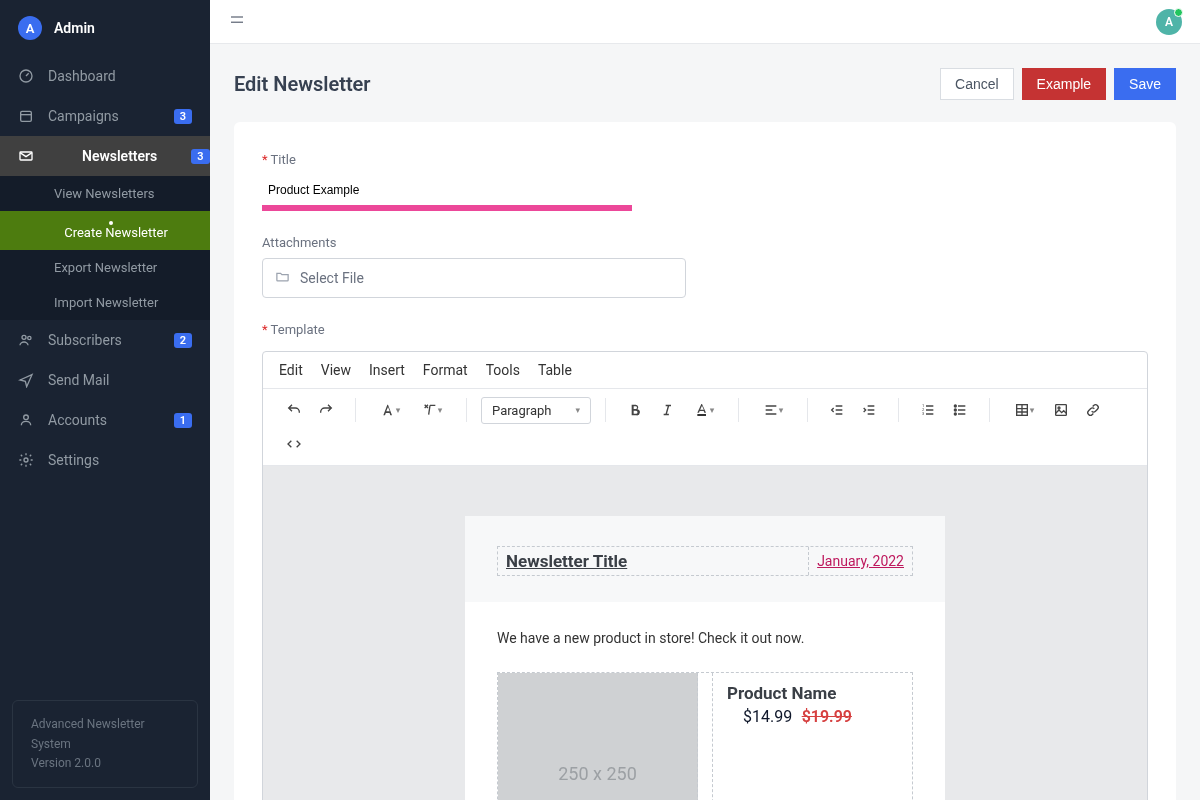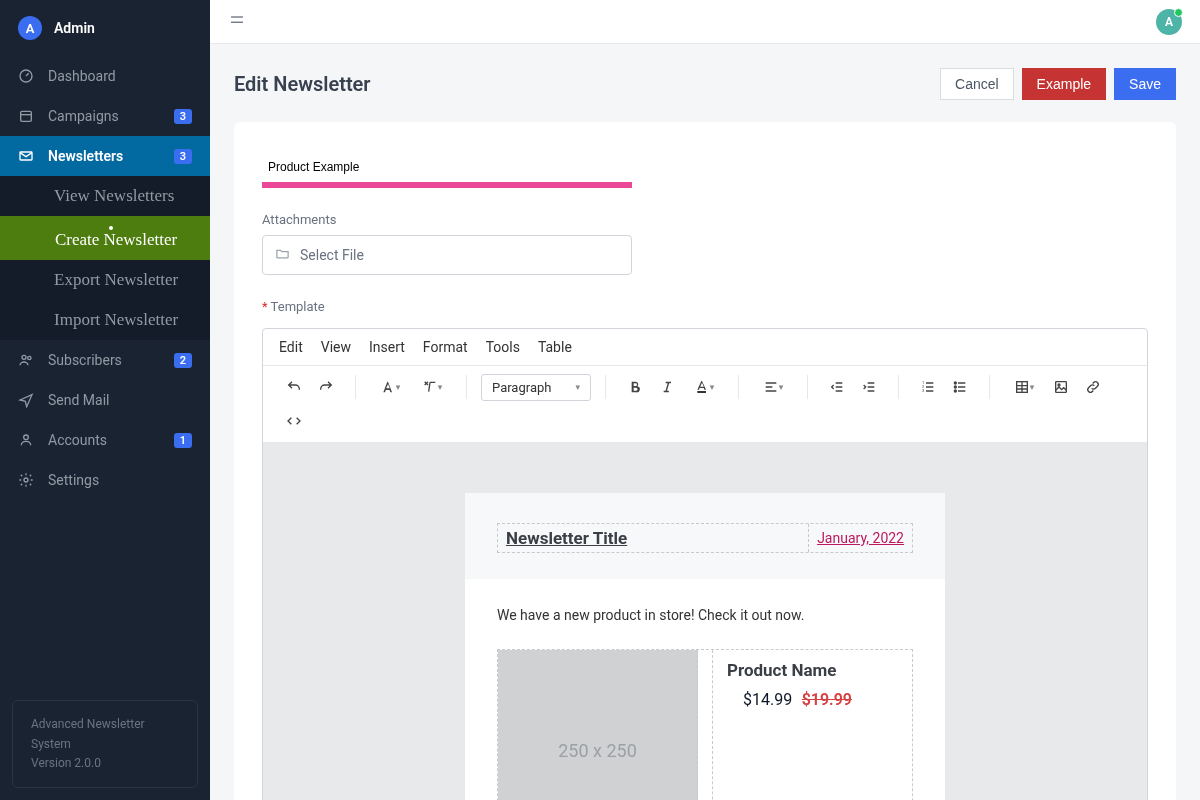--- a/index.html
+++ b/index.html
@@ -5,26 +5,26 @@
 * { box-sizing: border-box; margin: 0; padding: 0; }
 body { font-family: -apple-system, BlinkMacSystemFont, "Segoe UI", Roboto, sans-serif; font-size: 14px; color: #333; background: #fff; overflow: hidden; }
 .app { display: flex; width: 1200px; height: 800px; }
 
 
 .sidebar { width: 210px; background: #1a2332; color: #919aa3; display: flex; flex-direction: column; flex-shrink: 0; }
 .sb-header { display: flex; align-items: center; padding: 16px 18px; color: #fff; font-weight: 600; }
 .sb-logo { width: 24px; height: 24px; border-radius: 50%; background: #3a6df0; color: #fff; display: flex; align-items: center; justify-content: center; font-weight: 600; font-size: 13px; margin-right: 12px; }
 .sb-nav { flex: 1; }
 .sb-item { display: flex; align-items: center; padding: 12px 18px; cursor: pointer; font-size: 14px; position: relative; }
-.sb-item.active { background: #0369a1; color: #fff; font-weight: 600; }
+.sb-item.active { background: #404040; color: #fff; font-weight: 600; gap: 34px; }
 .sb-item .icon { width: 16px; margin-right: 14px; display: inline-flex; align-items: center; justify-content: center; }
 .sb-item .label { flex: 1; }
 .sb-badge { background: #3a6df0; color: #fff; font-size: 11px; border-radius: 3px; padding: 1px 6px; font-weight: 600; }
 .sb-sub { background: #141c29; }
-.sb-subitem { display: flex; align-items: center; padding: 10px 18px 10px 40px; font-size: 17px; cursor: pointer; color: #919aa3; font-family: Liberation Serif, serif; }
+.sb-subitem { display: flex; align-items: center; padding: 10px 18px 10px 40px; font-size: 13px; cursor: pointer; color: #919aa3; }
 .sb-subitem.active { background: #4d7c0f; color: #fff; flex-direction: column; }
 .sb-subitem .dot { width: 4px; height: 4px; border-radius: 50%; background: transparent; margin-right: 10px; }
 .sb-subitem.active .dot { background: #fff; }
 .sb-footer { padding: 14px 18px; margin: 12px; border: 1px solid #2a3442; border-radius: 6px; font-size: 12px; color: #6a7480; line-height: 1.6; }
 
 
 .main { flex: 1; display: flex; flex-direction: column; background: #f5f6f7; overflow: hidden; }
 .topbar { height: 44px; background: #fff; border-bottom: 1px solid #e7e9ec; display: flex; align-items: center; justify-content: space-between; padding: 0 18px; }
 .hamburger { cursor: pointer; color: #6b7280; }
 .avatar { width: 26px; height: 26px; border-radius: 50%; background: #4fb4a8; color: #fff; display: flex; align-items: center; justify-content: center; font-size: 12px; font-weight: 600; position: relative; }
@@ -38,21 +38,21 @@
 .btn-light { background: #fff; border-color: #d9dde2; color: #4b5563; }
 .btn-danger { background: #c53333; color: #fff; }
 .btn-primary { background: #3a6df0; color: #fff; }
 
 .card { background: #fff; border-radius: 6px; padding: 30px 28px; }
 
 .field { margin-bottom: 24px; }
 .field-label { font-size: 13px; color: #6b7280; margin-bottom: 8px; display: block; }
 .req { color: #dc2626; margin-right: 3px; }
 .text-input { width: 370px; padding: 8px 6px; border: none; border-bottom: 6px solid #ec4899; font-size: 12px; outline: none; }
-.file-picker { width: 370px; border: 1px solid #d1d5db; border-radius: 4px; padding: 10px 12px; display: flex; align-items: center; gap: 10px; color: #6b7280; cursor: pointer; font-size: 14px; }
+.file-picker { width: 424px; border: 1px solid #d1d5db; border-radius: 4px; padding: 10px 12px; display: flex; align-items: center; gap: 10px; color: #6b7280; cursor: pointer; font-size: 14px; }
 .file-picker .icon { color: #9ca3af; }
 
 
 .editor-wrap { border: 1px solid #d1d5db; border-radius: 4px; overflow: hidden; }
 .editor-menubar { display: flex; gap: 18px; padding: 10px 16px; font-size: 14px; color: #333; }
 .editor-menubar span { cursor: pointer; }
 .editor-toolbar { display: flex; align-items: center; padding: 6px 10px; border-top: 1px solid #e5e7eb; border-bottom: 1px solid #e5e7eb; gap: 4px; flex-wrap: wrap; }
 .tb-group { display: flex; align-items: center; gap: 2px; padding: 0 6px; }
 .tb-sep { width: 1px; height: 24px; background: #e5e7eb; margin: 0 4px; }
 .tb-btn { width: 30px; height: 30px; display: flex; align-items: center; justify-content: center; border-radius: 3px; cursor: pointer; color: #444; }
@@ -70,21 +70,21 @@
 .nl-head { background: #f7f8f9; padding: 30px 32px 26px; }
 .nl-head-row { display: flex; align-items: center; justify-content: space-between; border: 1px dashed #c5cad0; }
 .nl-head-row > div { padding: 4px 8px; text-decoration: underline; }
 .nl-title { font-size: 17px; font-weight: 700; color: #3a3f46; border-right: 1px dashed #c5cad0; flex: 1; }
 .nl-date { font-size: 14px; color: #be185d; }
 .nl-body { padding: 28px 32px; }
 .nl-intro { font-size: 14px; color: #333; margin-bottom: 26px; }
 .nl-product { display: flex; border: 1px dashed #c5cad0; }
 .nl-img { width: 200px; height: 200px; background: #cfd1d3; display: flex; align-items: center; justify-content: center; color: #9ca0a4; font-size: 18px; border-right: 1px dashed #c5cad0; }
 .nl-info { flex: 1; padding: 10px 14px; border-left: 1px dashed #c5cad0; margin-left: 14px; }
-.nl-pname { font-size: 17px; font-weight: 700; color: #3a3f46; margin-bottom: 10px; }
+.nl-pname { font-size: 17px; font-weight: 700; color: #3a3f46; margin-bottom: 4px; }
 .nl-price { font-size: 16px; color: #0f172a; font-weight: 400; margin-left: 16px; }
 .nl-oldprice { font-size: 16px; color: #d64040; text-decoration: line-through; margin-left: 6px; font-weight: 600; }
 </style>
 </head>
 <body>
 
 <div class="app">
   <aside class="sidebar">
     <div class="sb-header">
       <div class="sb-logo">A</div>
@@ -207,20 +207,21 @@
         <div class="page-actions">
           <button class="btn btn-light">Cancel</button>
           <button class="btn btn-danger">Example</button>
           <button class="btn btn-primary">Save</button>
         </div>
       </div>
 
       <div class="card">
 
         <div class="field">
+          <label class="field-label"><span class="req">*</span><span>Title</span></label>
           <input class="text-input" value="Product Example" style="">
         </div>
 
         <div class="field">
           <label class="field-label">Attachments</label>
           <div class="file-picker">
             <span class="icon"><svg viewBox="0 0 24 24" width="15" height="15" fill="none" stroke="currentColor" stroke-width="2">
                   <path d="M3 7h6l2 2h10v9a1 1 0 01-1 1H4a1 1 0 01-1-1V7z"></path>
                 </svg></span>
             <span>Select File</span>

